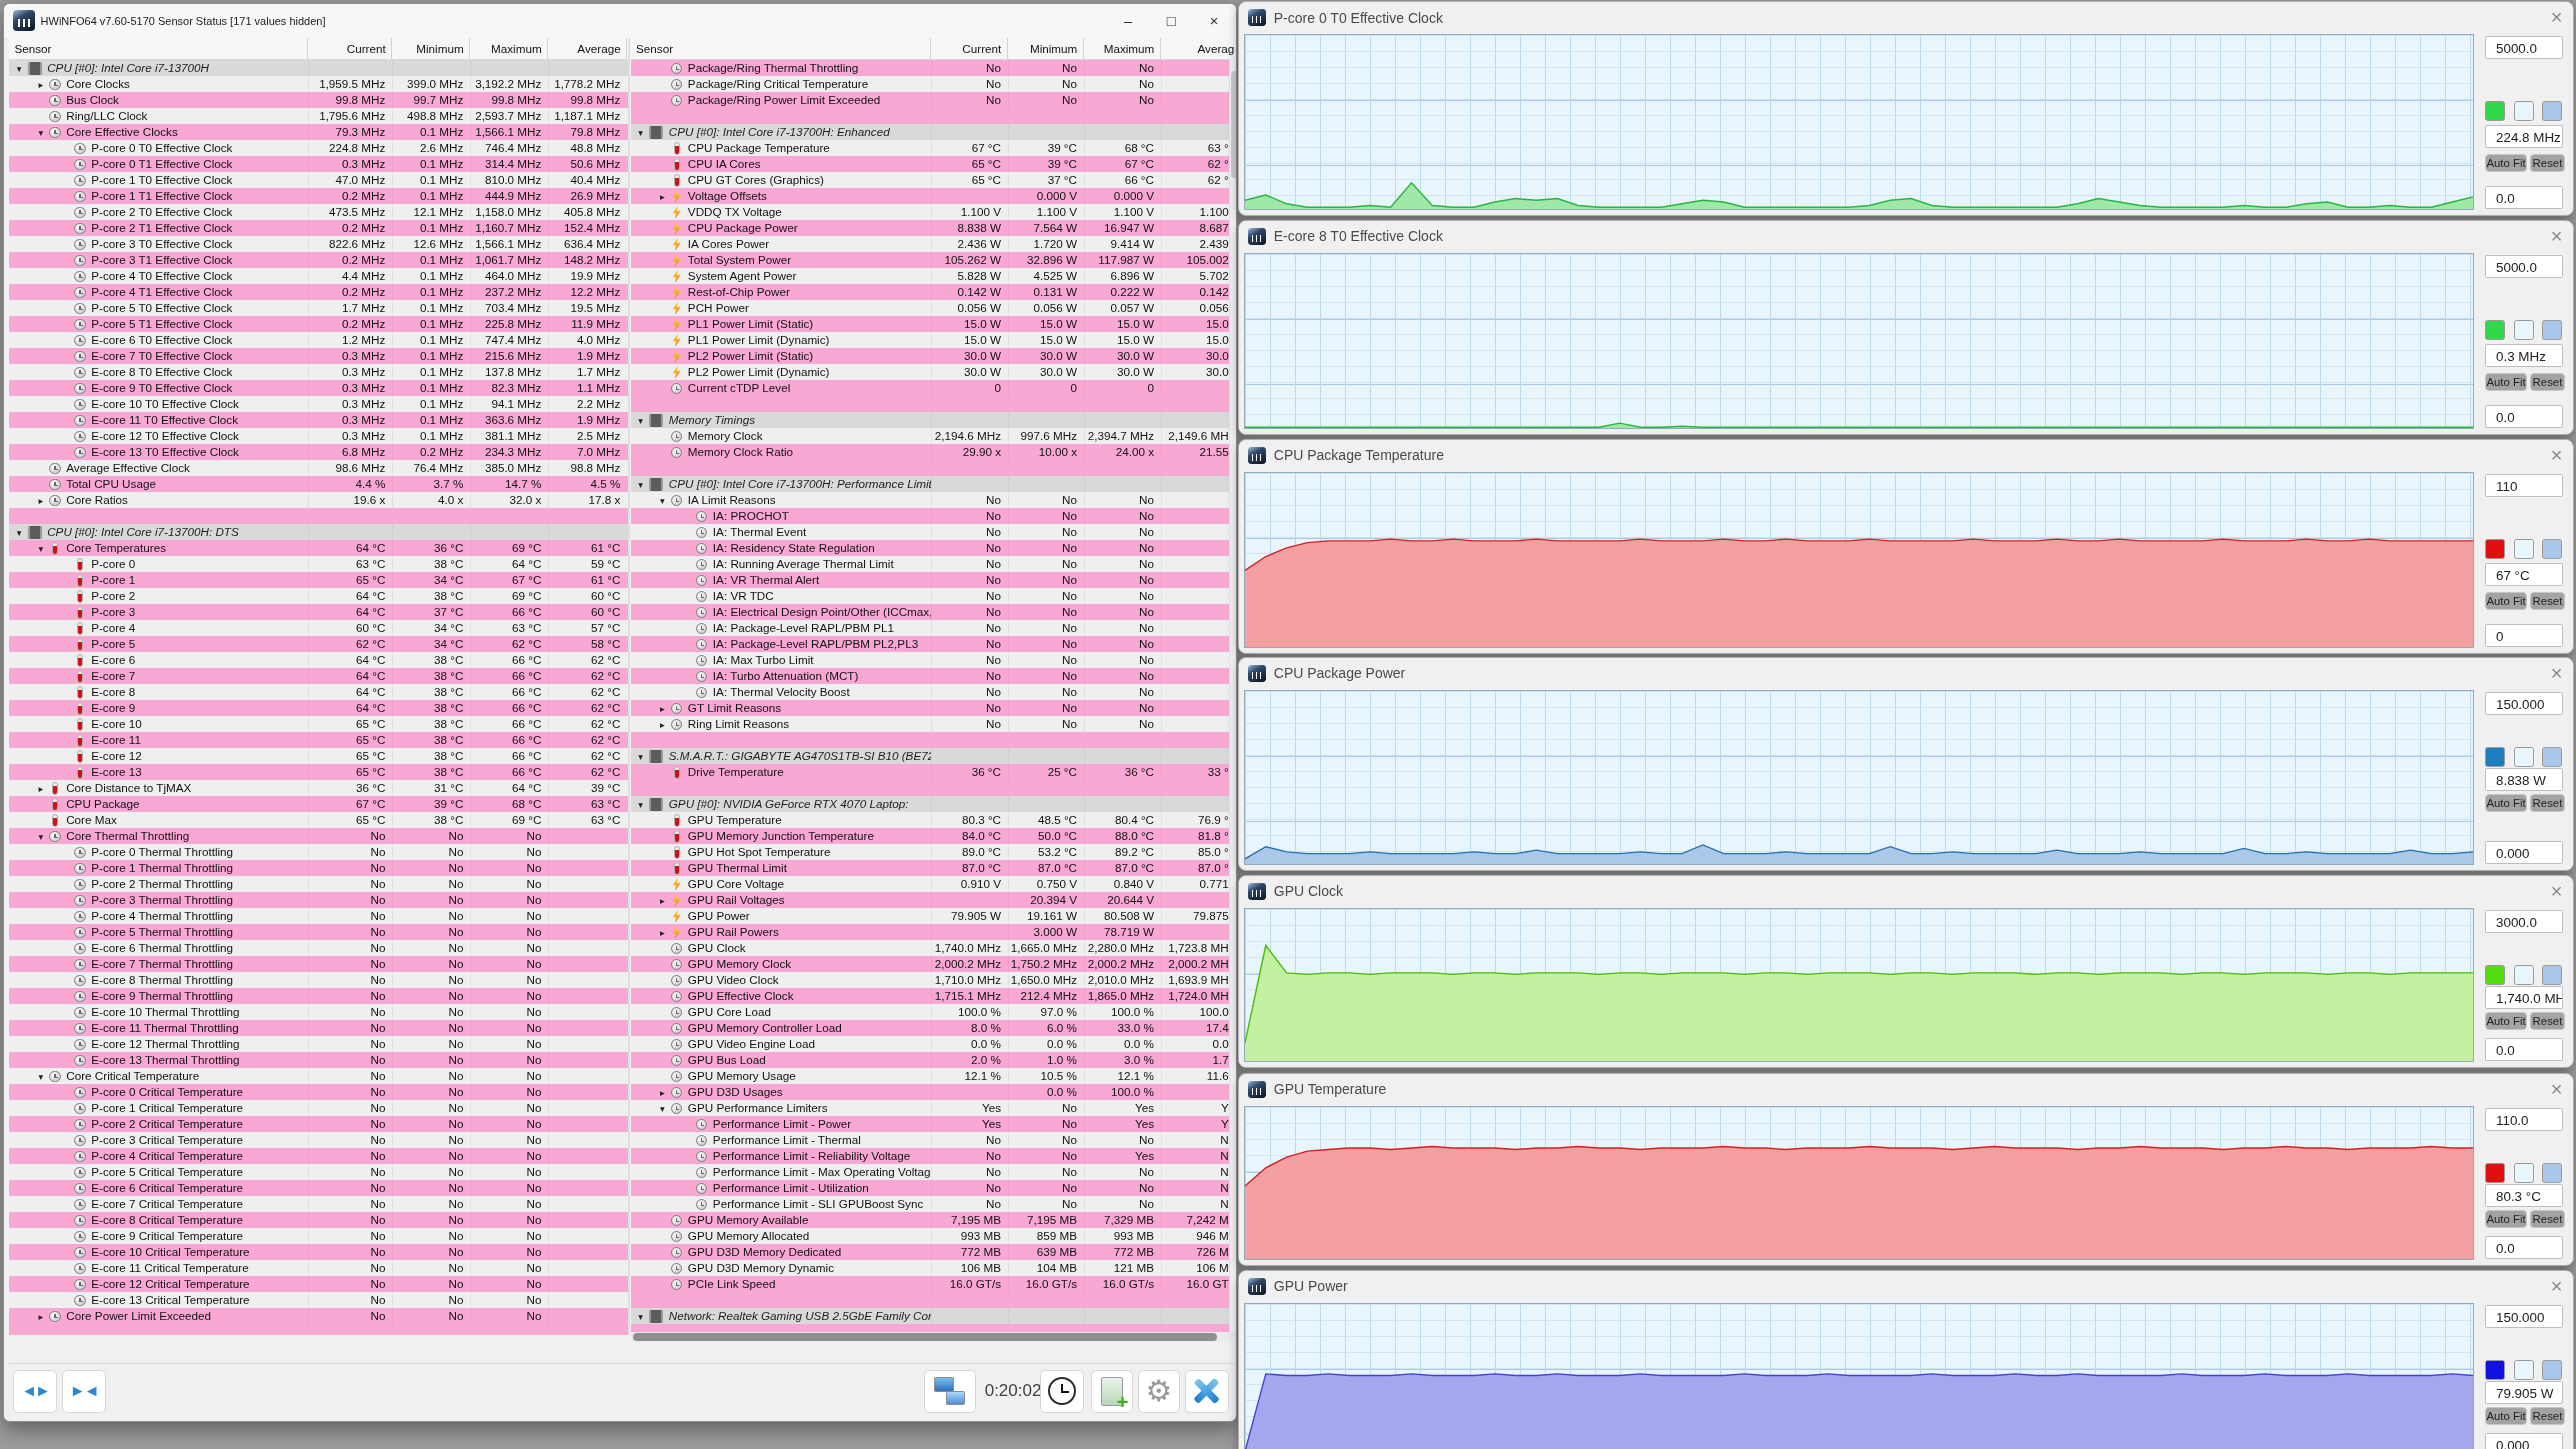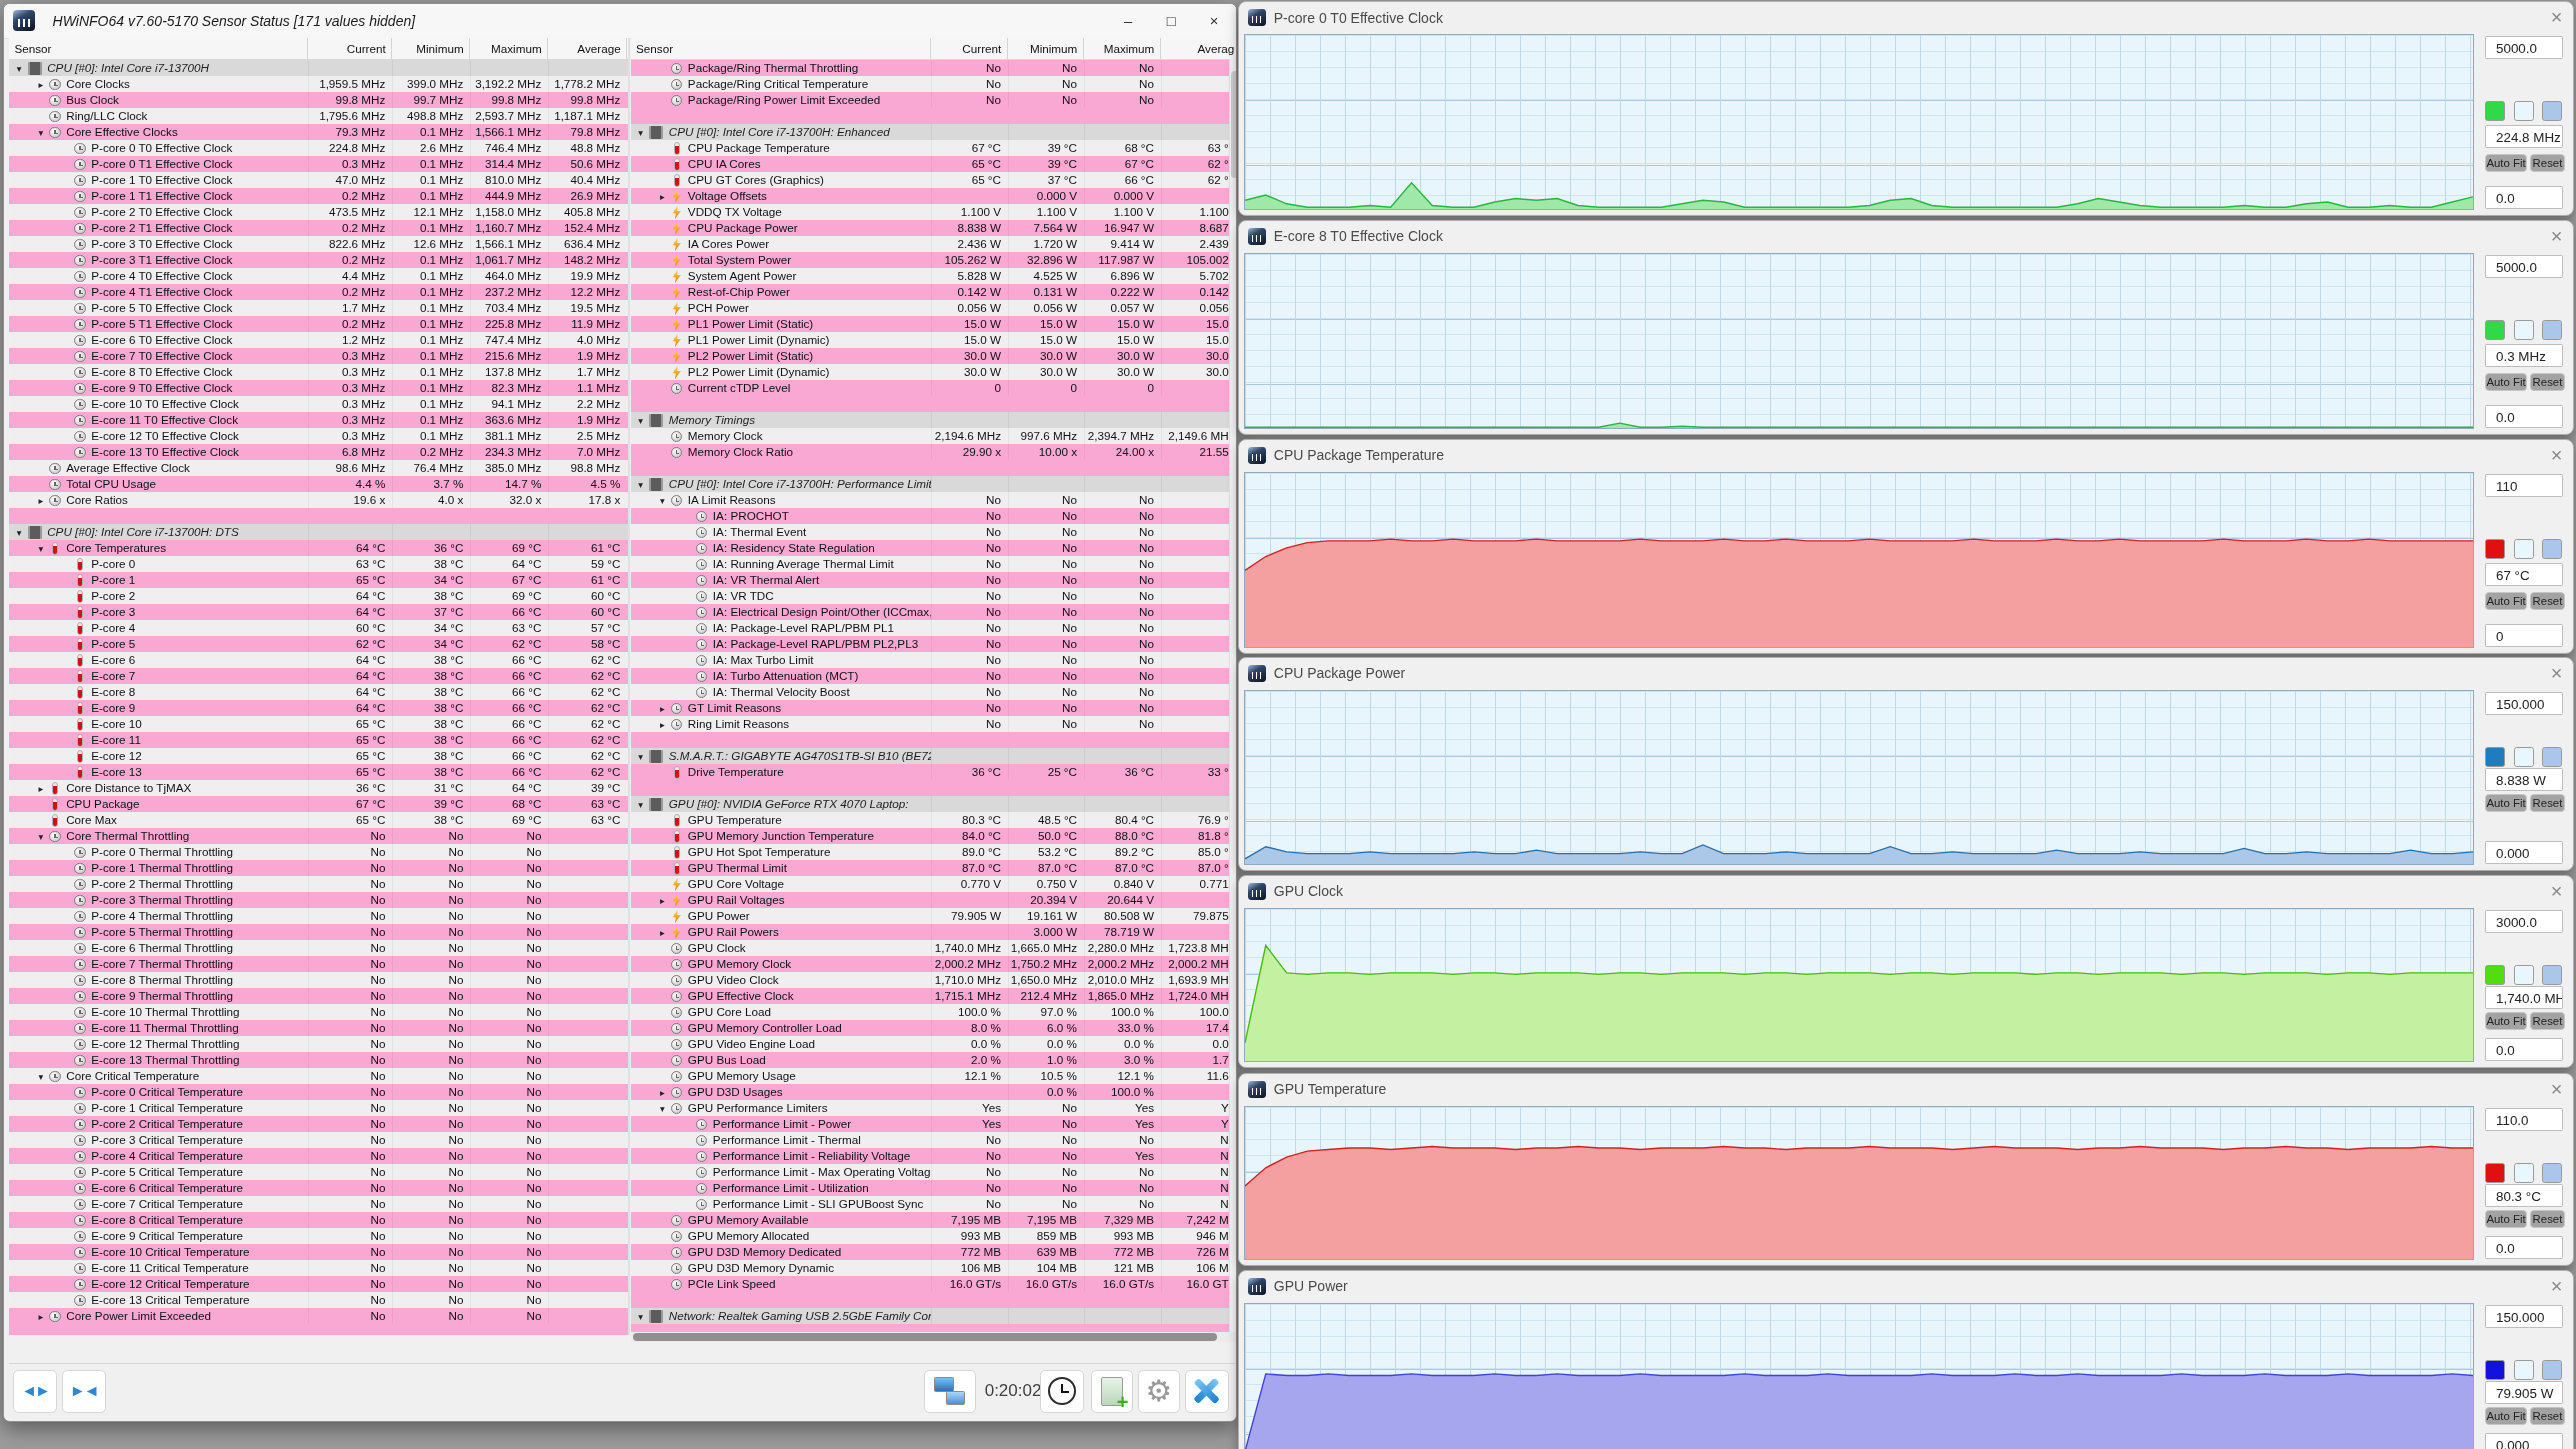--- a/index.html
+++ b/index.html
@@ -7,21 +7,21 @@
        font-family:"Liberation Sans","DejaVu Sans",sans-serif;color:#111;}
   
   .main-window{position:absolute;left:2.7px;top:2.7px;width:1232px;height:1417px;background:#f0f0f0;
      border:0.7px solid #8f8f8f;border-radius:6.7px;box-shadow:0 6.7px 20px rgba(0,0,0,.4);overflow:hidden;}
   .titlebar{position:absolute;left:0;top:0;width:100%;height:34px;background:#f7f7f7;
      border-bottom:0.7px solid #e3e3e3;display:flex;align-items:center;}
   .logo{width:21.5px;height:21.5px;border-radius:4px;margin-left:9.4px;flex:none;
      background:linear-gradient(150deg,#9fc0da 0%,#31486b 35%,#0b1420 100%);position:relative;}
   .logo::after{content:"";position:absolute;left:4.7px;right:4.7px;bottom:4px;height:8.7px;
      background:linear-gradient(90deg,#fff 0 2px,transparent 2px 5.4px,#fff 5.4px 7.4px,transparent 7.4px 10px,#fff 10px 12px,transparent 12px);}
-  .title-text{margin-left:18px;font-size:14px;color:#1b1b1b;font-style:italic;}
+  .title-text{margin-left:6px;font-size:11px;color:#1b1b1b;}
   .win-buttons{margin-left:auto;display:flex;height:100%;}
   .win-btn{width:43px;height:100%;display:flex;align-items:center;justify-content:center;
      font-size:14.8px;color:#333;}
   
   .pane{position:absolute;top:34px;background:#f9a8d4;}
   .pane1{left:5.4px;width:619px;height:1297px;}
   .pane2{left:627px;width:610px;height:1297px;overflow:hidden;}
   .pane-splitter{position:absolute;left:624px;top:34px;width:2px;height:1297px;background:#e0e0e0;}
   .pane-header{display:flex;height:21.5px;line-height:21.5px;font-size:11.7px;background:#f6f6f6;
      border-bottom:0.7px solid #d8d8d8;}
@@ -1006,21 +1006,21 @@
         </div>
         <div class="row lv1">
           <div class="cell label"><span class="indent"></span><span class="chev"></span><span class="ic ic-tmp"></span><span>GPU Thermal Limit</span></div>
           <div class="cell val c1">87.0 °C</div>
           <div class="cell val c2">87.0 °C</div>
           <div class="cell val c3">87.0 °C</div>
           <div class="cell val c4">87.0 °</div>
         </div>
         <div class="row stripe lv1">
           <div class="cell label"><span class="indent"></span><span class="chev"></span><span class="ic ic-pwr"></span><span>GPU Core Voltage</span></div>
-          <div class="cell val c1">0.770 V</div>
+          <div class="cell val c1">0.910 V</div>
           <div class="cell val c2">0.750 V</div>
           <div class="cell val c3">0.840 V</div>
           <div class="cell val c4">0.771</div>
         </div>
         <div class="row lv1">
           <div class="cell label"><span class="indent"></span><span class="chev">▸</span><span class="ic ic-pwr"></span><span>GPU Rail Voltages</span></div>
           <div class="cell val c1"></div>
           <div class="cell val c2">20.394 V</div>
           <div class="cell val c3">20.644 V</div>
           <div class="cell val c4"></div>

